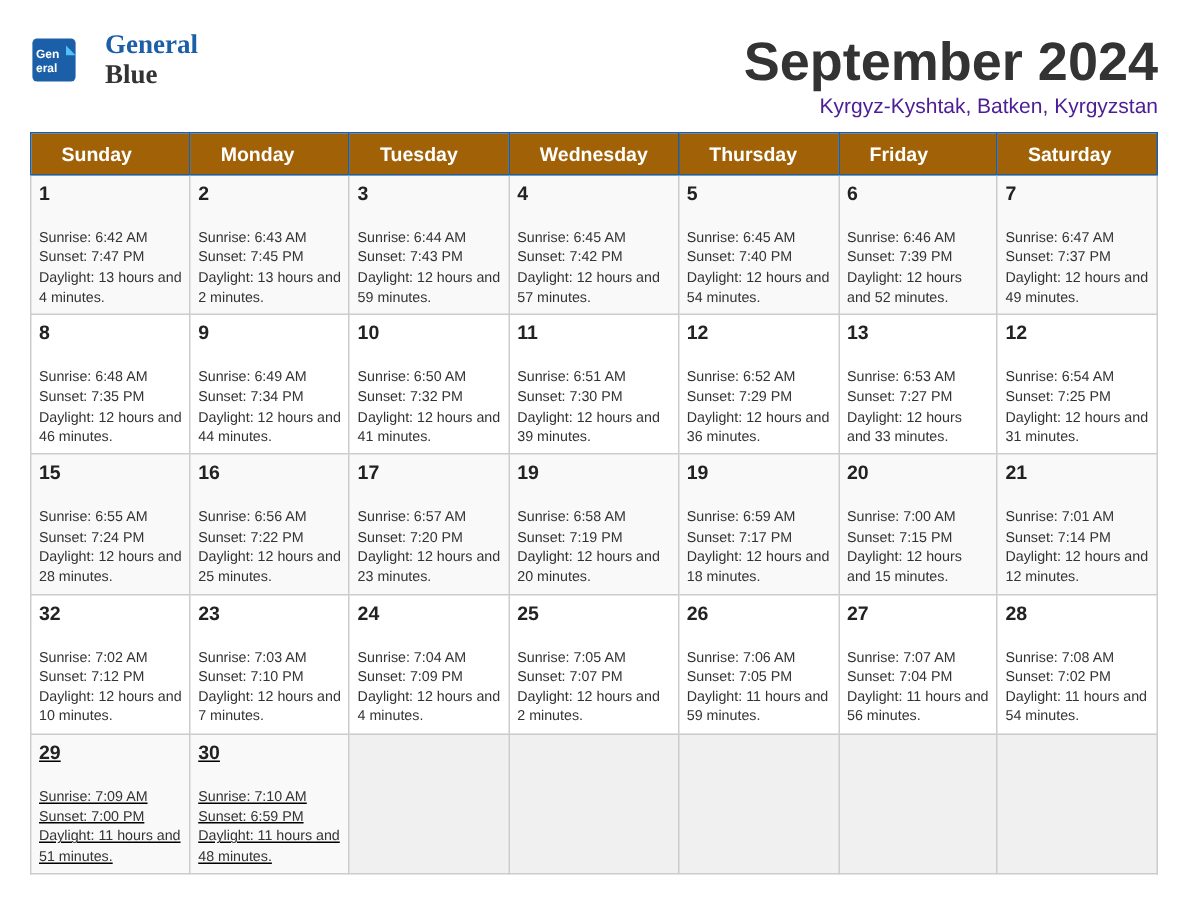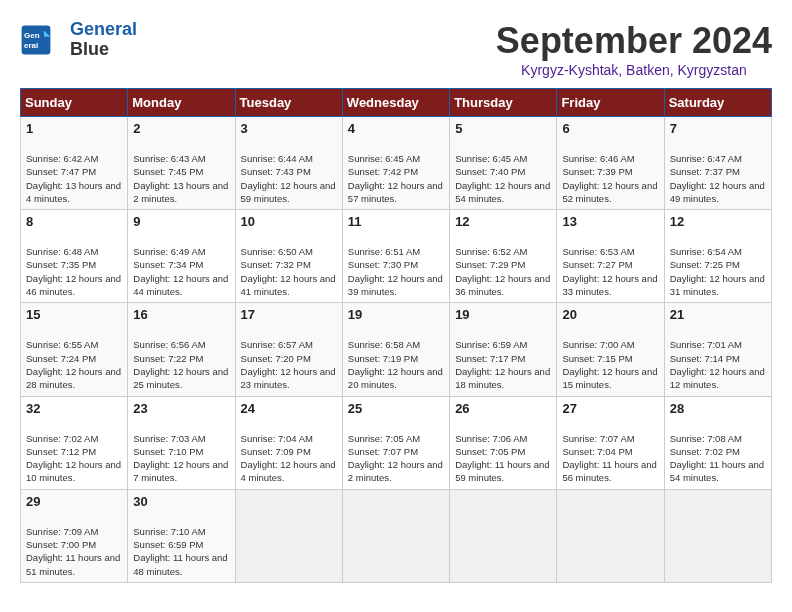--- a/index.html
+++ b/index.html
@@ -19,49 +19,50 @@
     .logo {
       display: flex;
       align-items: center;
       gap: 18px;
     }
     .logo-text {
       font-size: 18px;
       font-weight: bold;
       color: #333;
       line-height: 1.1;
+      font-family: Liberation Serif, serif;
     }
     .logo-text span {
       color: #1a5fa8;
     }
     .logo-icon {
       width: 32px;
       height: 32px;
     }
     .title-block {
-      text-align: center;
+      text-align: right;
     }
     .month-title {
       font-size: 36px;
       font-weight: bold;
       color: #333;
     }
     .location {
       font-size: 14px;
       color: #4c1d95;
     }
     table {
       width: 100%;
       border-collapse: collapse;
       font-size: 11px;
     }
     thead tr th {
-      background-color: #7f1d1d;
+      background-color: #a16207;
       color: white;
-      padding: 6px 4px;
+      padding: 6px 20px;
       text-align: left;
       font-size: 13px;
       font-weight: bold;
       border: 1px solid #1a5fa8;
     }
     tbody tr td {
       border: 1px solid #ccc;
       padding: 4px 5px;
       vertical-align: top;
       width: calc(100% / 7);
@@ -81,20 +82,21 @@
       font-size: 9.5px;
       color: #333;
       line-height: 1.4;
       margin-top: 16px;
     }
     .empty-cell {
       background: #f0f0f0 !important;
     }
     tbody tr:last-child td {
       height: 70px;
+      text-decoration: underline;
     }
   </style>
 </head>
 <body>
 
 <div class="header">
   <div class="logo">
     <svg class="logo-icon" viewBox="0 0 40 40" xmlns="http://www.w3.org/2000/svg">
       <rect x="2" y="2" width="36" height="36" rx="4" fill="#1a5fa8"></rect>
       <text x="5" y="18" font-size="10" fill="white" font-weight="bold">Gen</text>

